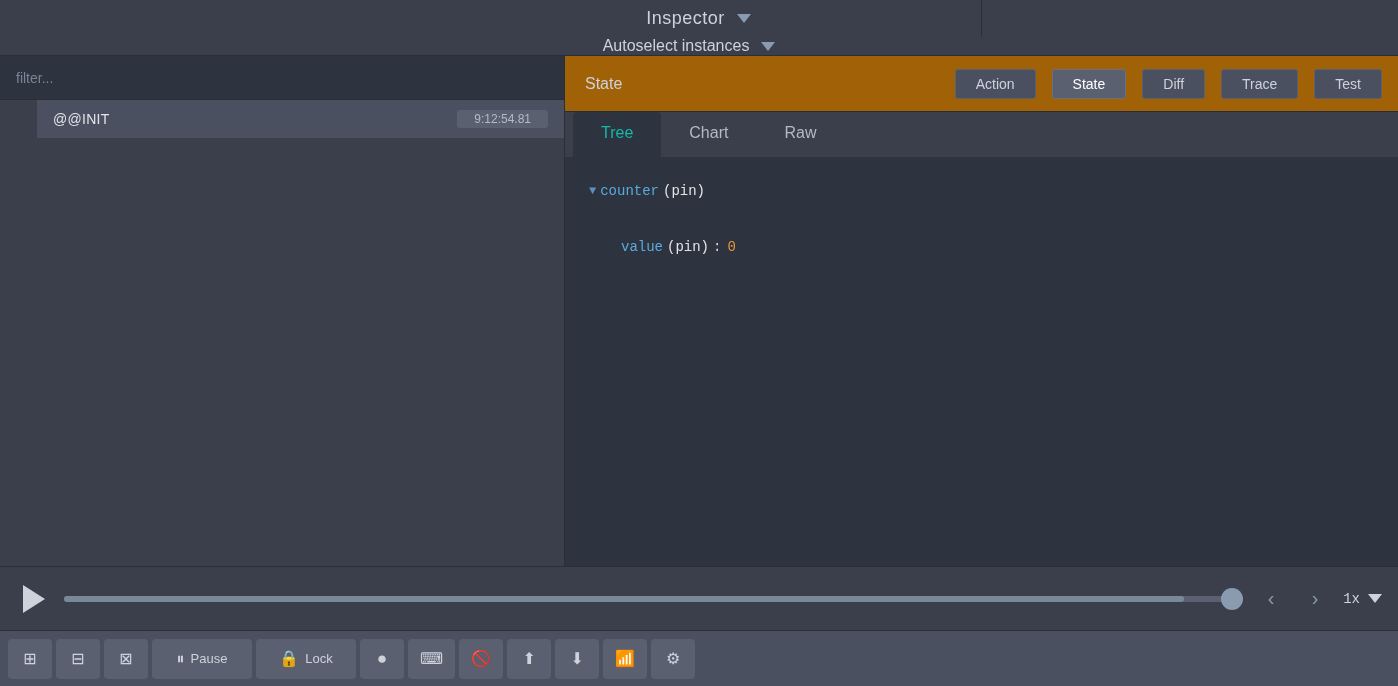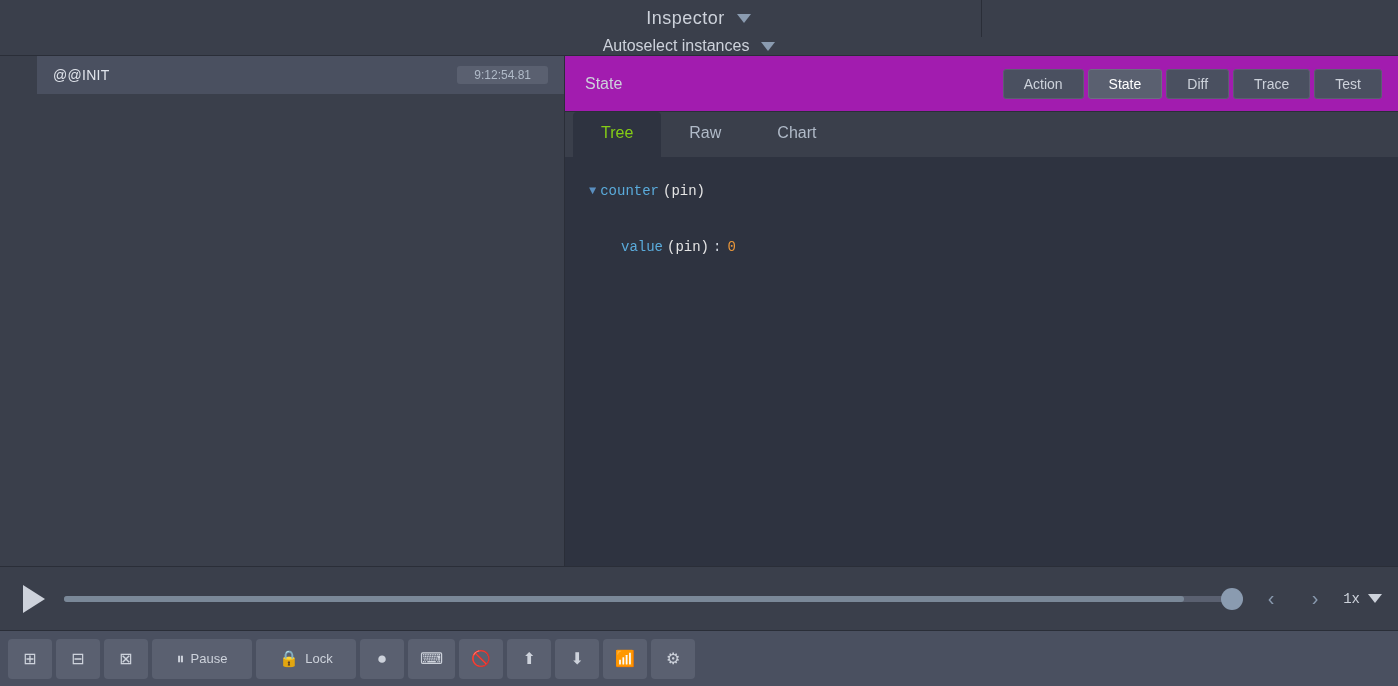--- a/index.html
+++ b/index.html
@@ -114,21 +114,21 @@
     
     .right-panel {
       flex: 1;
       display: flex;
       flex-direction: column;
       background: #2e3340;
     }
     .right-panel-header {
       display: flex;
       align-items: center;
-      background: #a21caf;
+      background: #a16207;
       height: 56px;
       padding: 0 16px;
       border-bottom: 1px solid #2a2e38;
     }
     .state-label {
       font-size: 16px;
       color: #cdd2db;
       flex: 1;
       padding-left: 4px;
     }
@@ -137,21 +137,21 @@
       gap: 0;
     }
     .tab-btn {
       background: #4a5060;
       border: 1px solid #5a6070;
       color: #cdd2db;
       padding: 6px 20px;
       font-size: 14px;
       cursor: pointer;
       border-radius: 3px;
-      margin-left: 4px;
+      margin-left: 16px;
       transition: background 0.15s;
     }
     .tab-btn.active {
       background: #5a6070;
       color: #fff;
       border-color: #6a7080;
     }
 
     
     .sub-tabs {
@@ -161,21 +161,21 @@
     }
     .sub-tab {
       padding: 12px 28px;
       font-size: 16px;
       color: #b0bac8;
       cursor: pointer;
       border-bottom: 3px solid transparent;
       transition: color 0.15s;
     }
     .sub-tab.active {
-      color: #84cc16;
+      color: #14b8a6;
       background: #2e3340;
       border-bottom: 3px solid transparent;
       border-top-left-radius: 4px;
       border-top-right-radius: 4px;
     }
 
     
     .tree-content {
       flex: 1;
       padding: 20px 24px;
@@ -337,20 +337,21 @@
   </div>
   <div class="header-right">
     <span>Autoselect instances</span>
     <span class="chevron-down"></span>
   </div>
 </div>
 
 <div class="main-content">
 
   <div class="left-panel">
+    <input class="filter-input" type="text" placeholder="filter..." style="">
     <div class="action-list">
       <div class="action-item">
         <span class="action-item-name">@@INIT</span>
         <span class="action-item-time">9:12:54.81</span>
       </div>
     </div>
   </div>
 
   <div class="right-panel">
 
@@ -360,22 +361,22 @@
         <button class="tab-btn">Action</button>
         <button class="tab-btn active">State</button>
         <button class="tab-btn">Diff</button>
         <button class="tab-btn">Trace</button>
         <button class="tab-btn">Test</button>
       </div>
     </div>
 
     <div class="sub-tabs">
       <div class="sub-tab active">Tree</div>
+      <div class="sub-tab">Chart</div>
       <div class="sub-tab">Raw</div>
-      <div class="sub-tab">Chart</div>
     </div>
 
     <div class="tree-content">
       <div class="tree-row">
         <span class="tree-caret">▼</span>
         <span class="tree-key">counter</span>
         <span class="tree-annotation">(pin)</span>
       </div>
       <div class="tree-child">
         <div class="tree-row">

